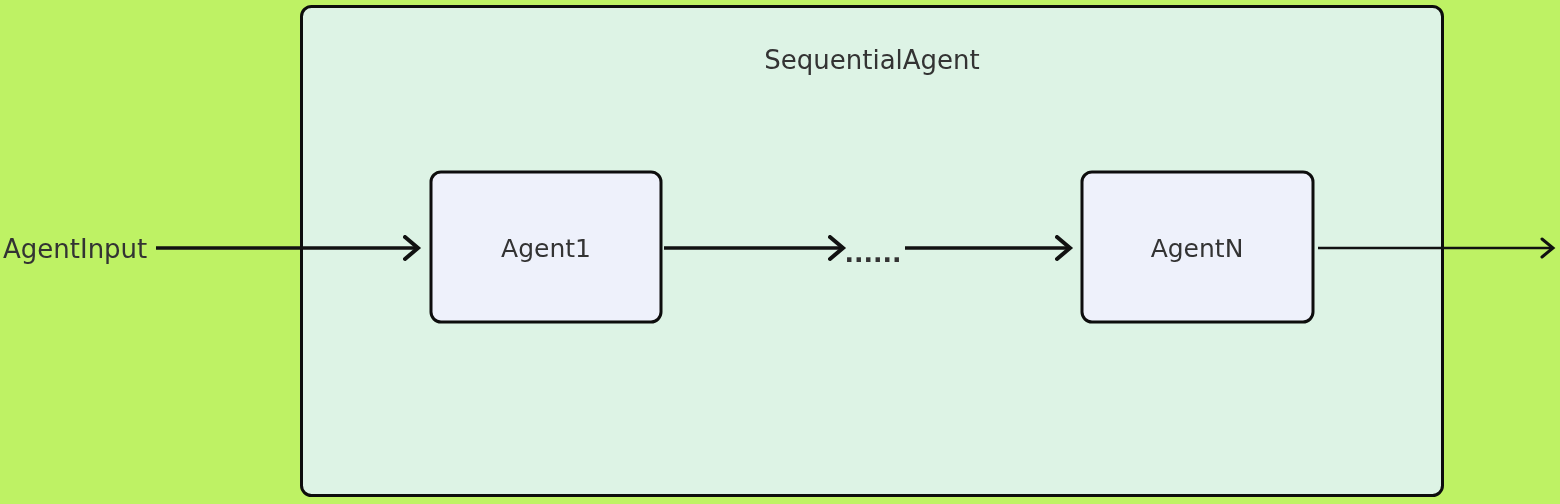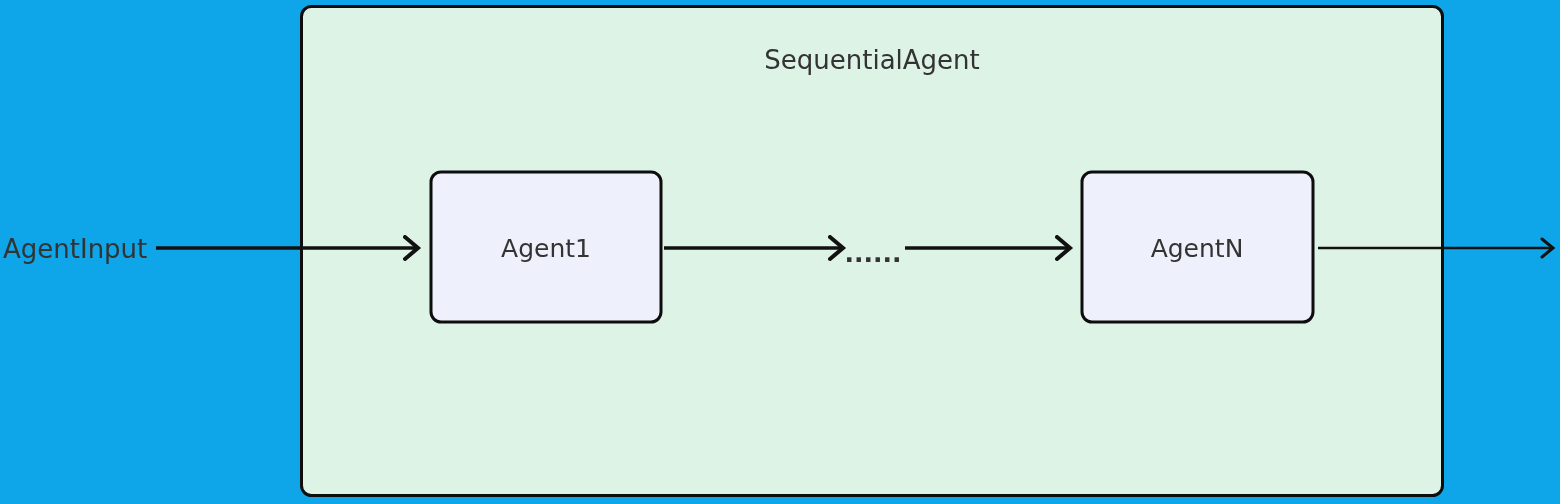--- a/index.html
+++ b/index.html
@@ -5,21 +5,21 @@
   html, body {
     margin: 0;
     padding: 0;
     background: #ffffff;
     font-family: "DejaVu Sans", sans-serif;
   }
   .canvas {
     position: relative;
     width: 1560px;
     height: 504px;
-    background: #0ea5e9;
+    background: #bef264;
     overflow: hidden;
   }
   svg text {
     font-family: "DejaVu Sans", sans-serif;
   }
 </style>
 </head>
 <body>
 
 <div class="canvas">

